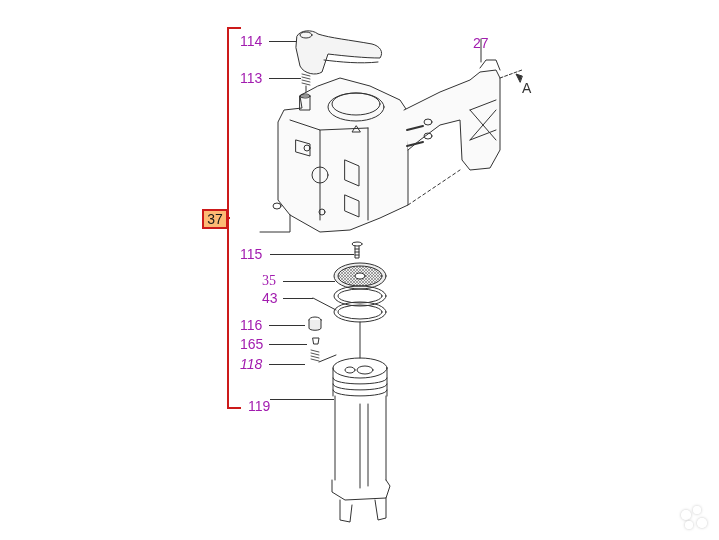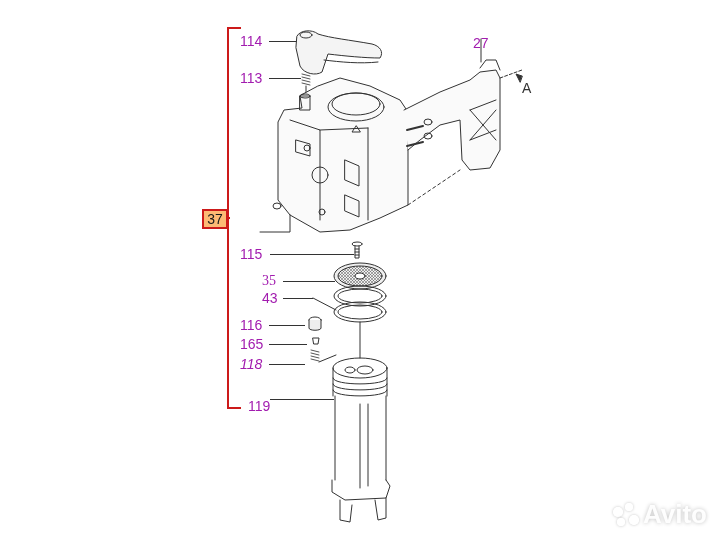--- a/index.html
+++ b/index.html
@@ -144,14 +144,13 @@
   </defs>
 </svg>
 
 <div class="watermark">
   <div class="wm-dots">
     <span style="left:0; top:4px; width:10px; height:10px;"></span>
     <span style="left:12px; top:0; width:8px; height:8px;"></span>
     <span style="left:4px; top:15px; width:8px; height:8px;"></span>
     <span style="left:16px; top:12px; width:10px; height:10px;"></span>
   </div>
-  <span>Avito</span>
 </div>
 
 </body></html>

